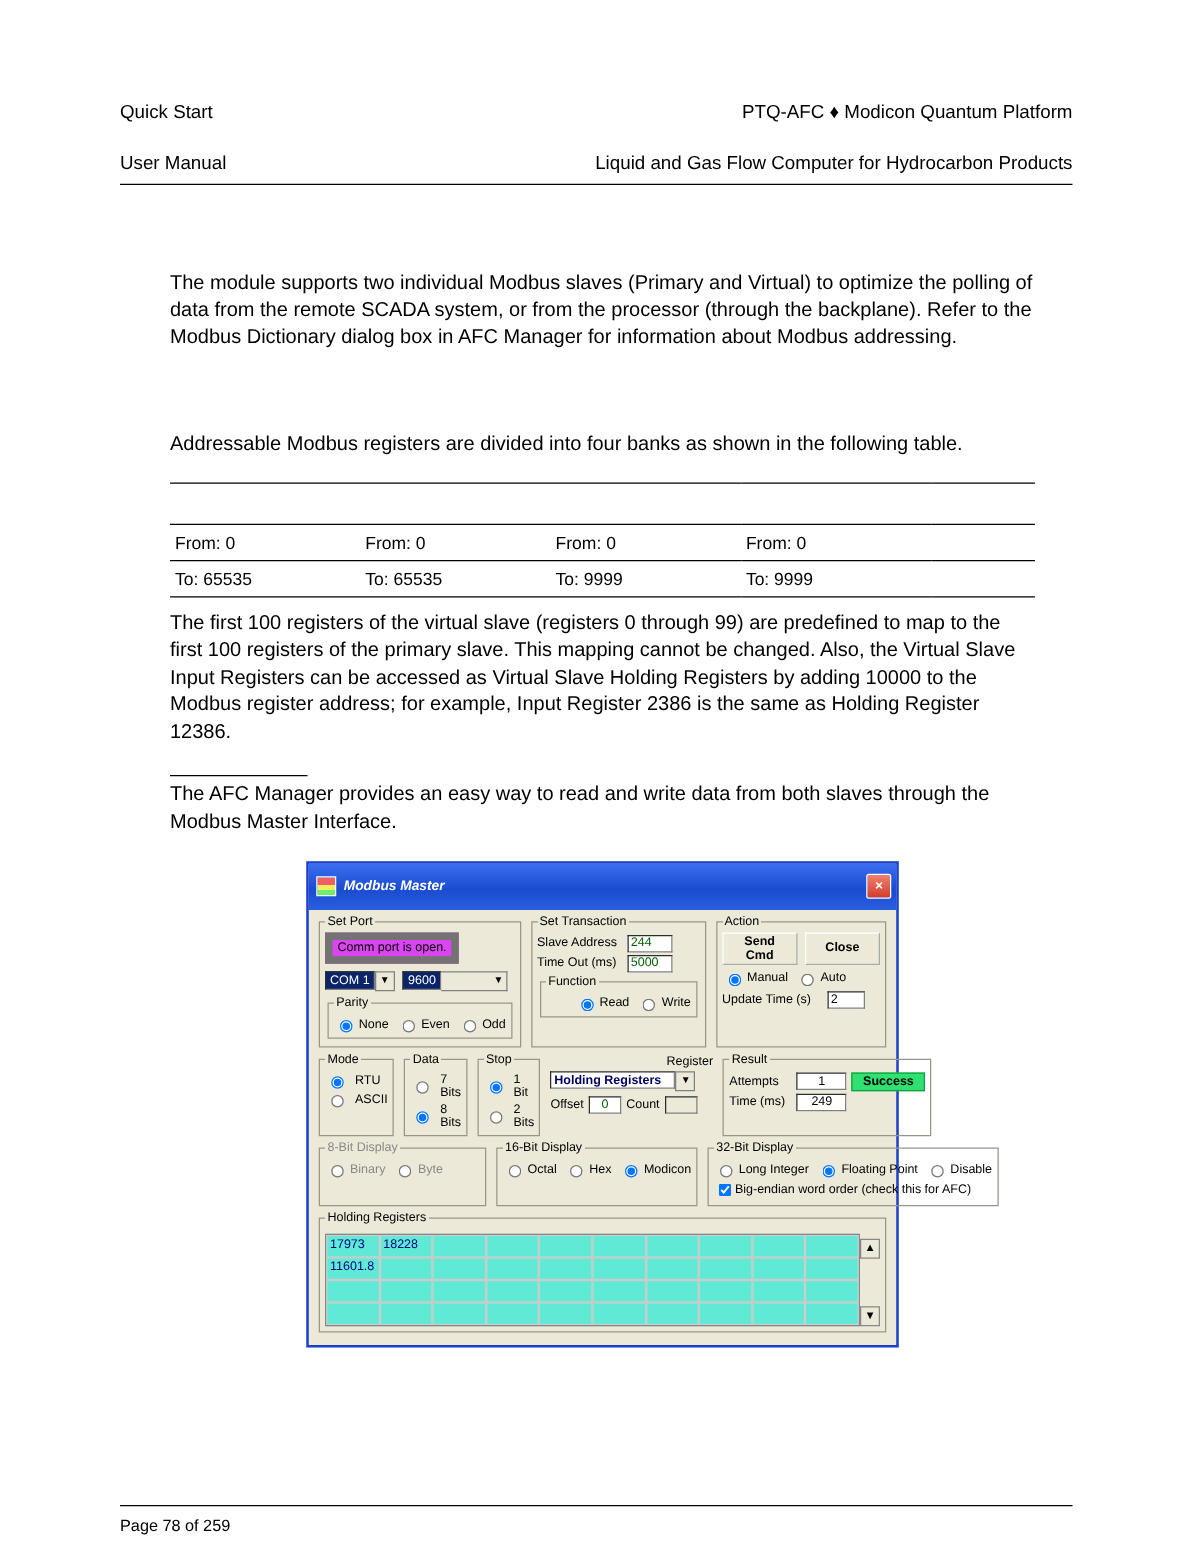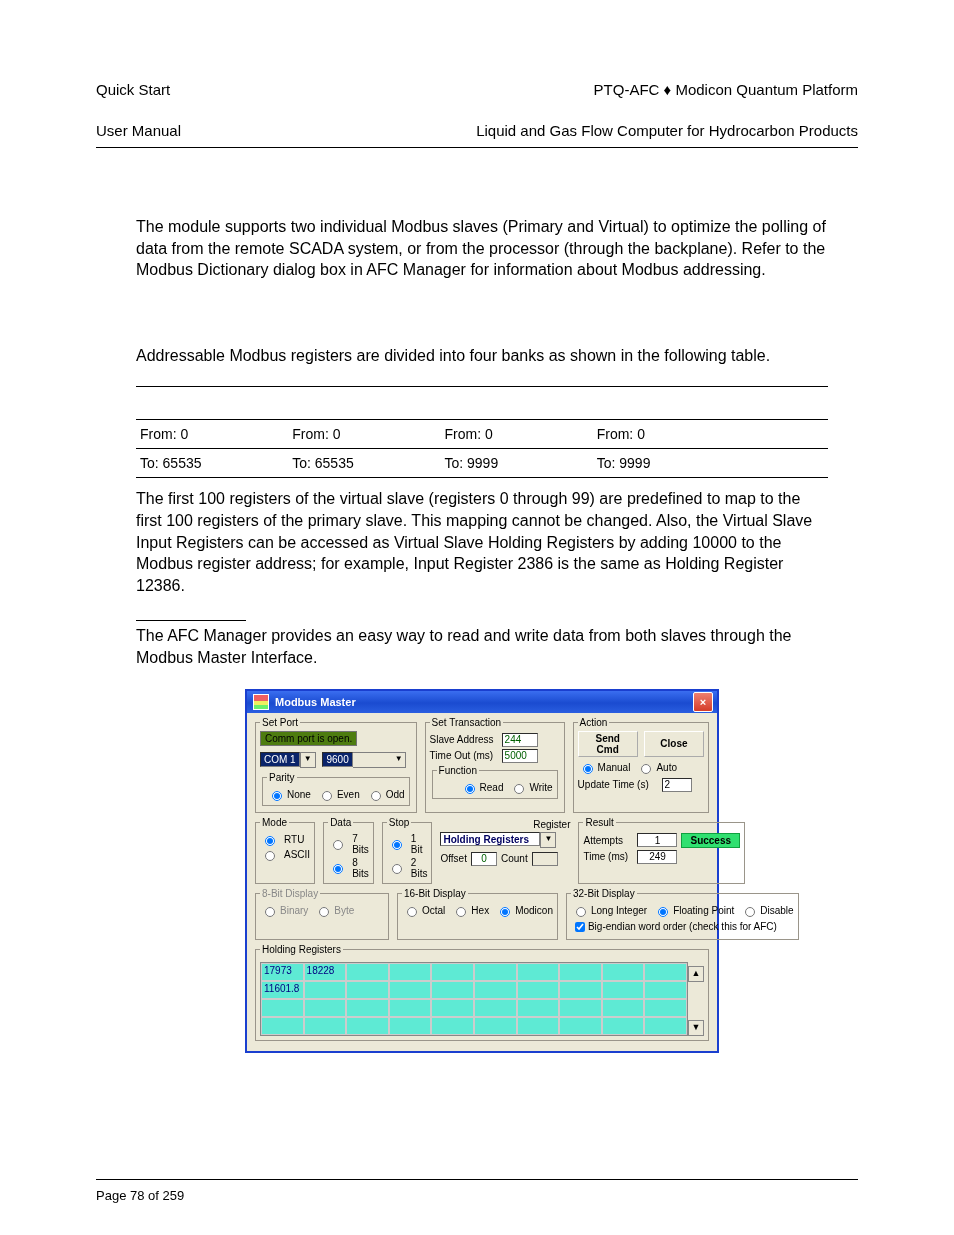--- a/index.html
+++ b/index.html
@@ -59,29 +59,30 @@
   
   .dialog {
     width: 470px;
     margin: 16px auto 0 auto;
     border: 2px solid #1a3fcf;
     background: #ece9d8;
     font-family: Tahoma, Arial, sans-serif;
     font-size: 10px;
   }
   .titlebar {
-    height: 22px;
+    height: 37px;
     background: linear-gradient(180deg,#3a6ef0 0%,#1a4bd0 55%,#2a5ee0 100%);
     color: #fff;
     display: flex;
     align-items: center;
     justify-content: space-between;
     padding: 0 4px 0 6px;
     font-weight: bold;
     font-size: 11px;
+    font-style: italic;
   }
   .title-left { display:flex; align-items:center; gap:6px; }
   .window-icon {
     width:14px; height:14px;
     background: repeating-linear-gradient(0deg,#6bf06b 0 4px,#f0f060 4px 8px,#f06060 8px 14px);
     border:1px solid #fff;
   }
   .close-btn {
     width:18px; height:18px;
     background:linear-gradient(180deg,#f08070,#d43c2a);
@@ -97,22 +98,22 @@
     margin: 2px 2px;
     padding: 3px 4px 4px 4px;
   }
   legend { font-size: 10px; padding: 0 2px; }
   .row1 { display:flex; gap:4px; }
   .row1 > fieldset:nth-child(1){ flex: 0 0 150px; }
   .row1 > fieldset:nth-child(2){ flex: 0 0 130px; }
   .row1 > fieldset:nth-child(3){ flex: 1; }
   .comm-open {
     display:inline-block;
-    background:#4d7c0f;
-    border:1px solid #737373;
+    background:#d946ef;
+    border:6px solid #737373;
     color:#000;
     padding:1px 4px;
     font-size:10px;
     margin-bottom:6px;
   }
   .sel {
     background:#0a246a;
     color:#fff;
     border:1px inset #808080;
     padding:1px 3px;

